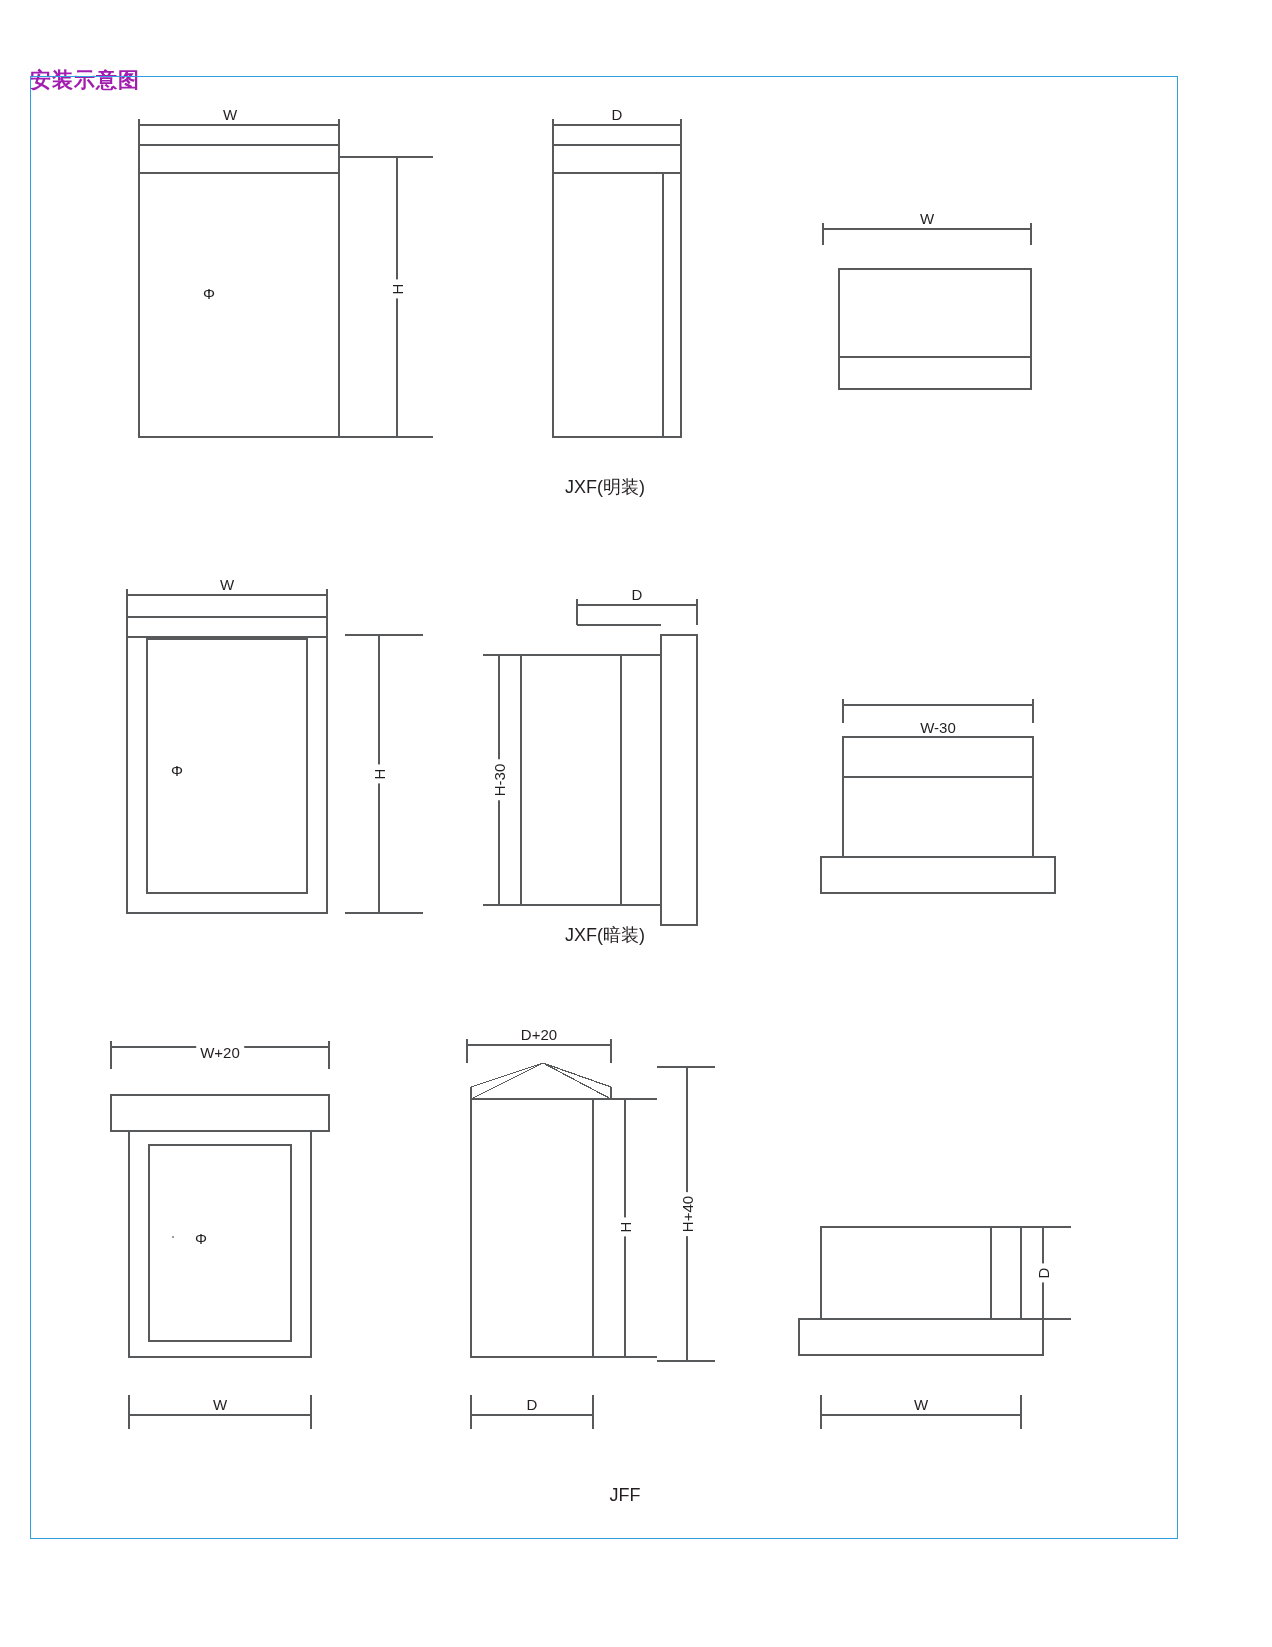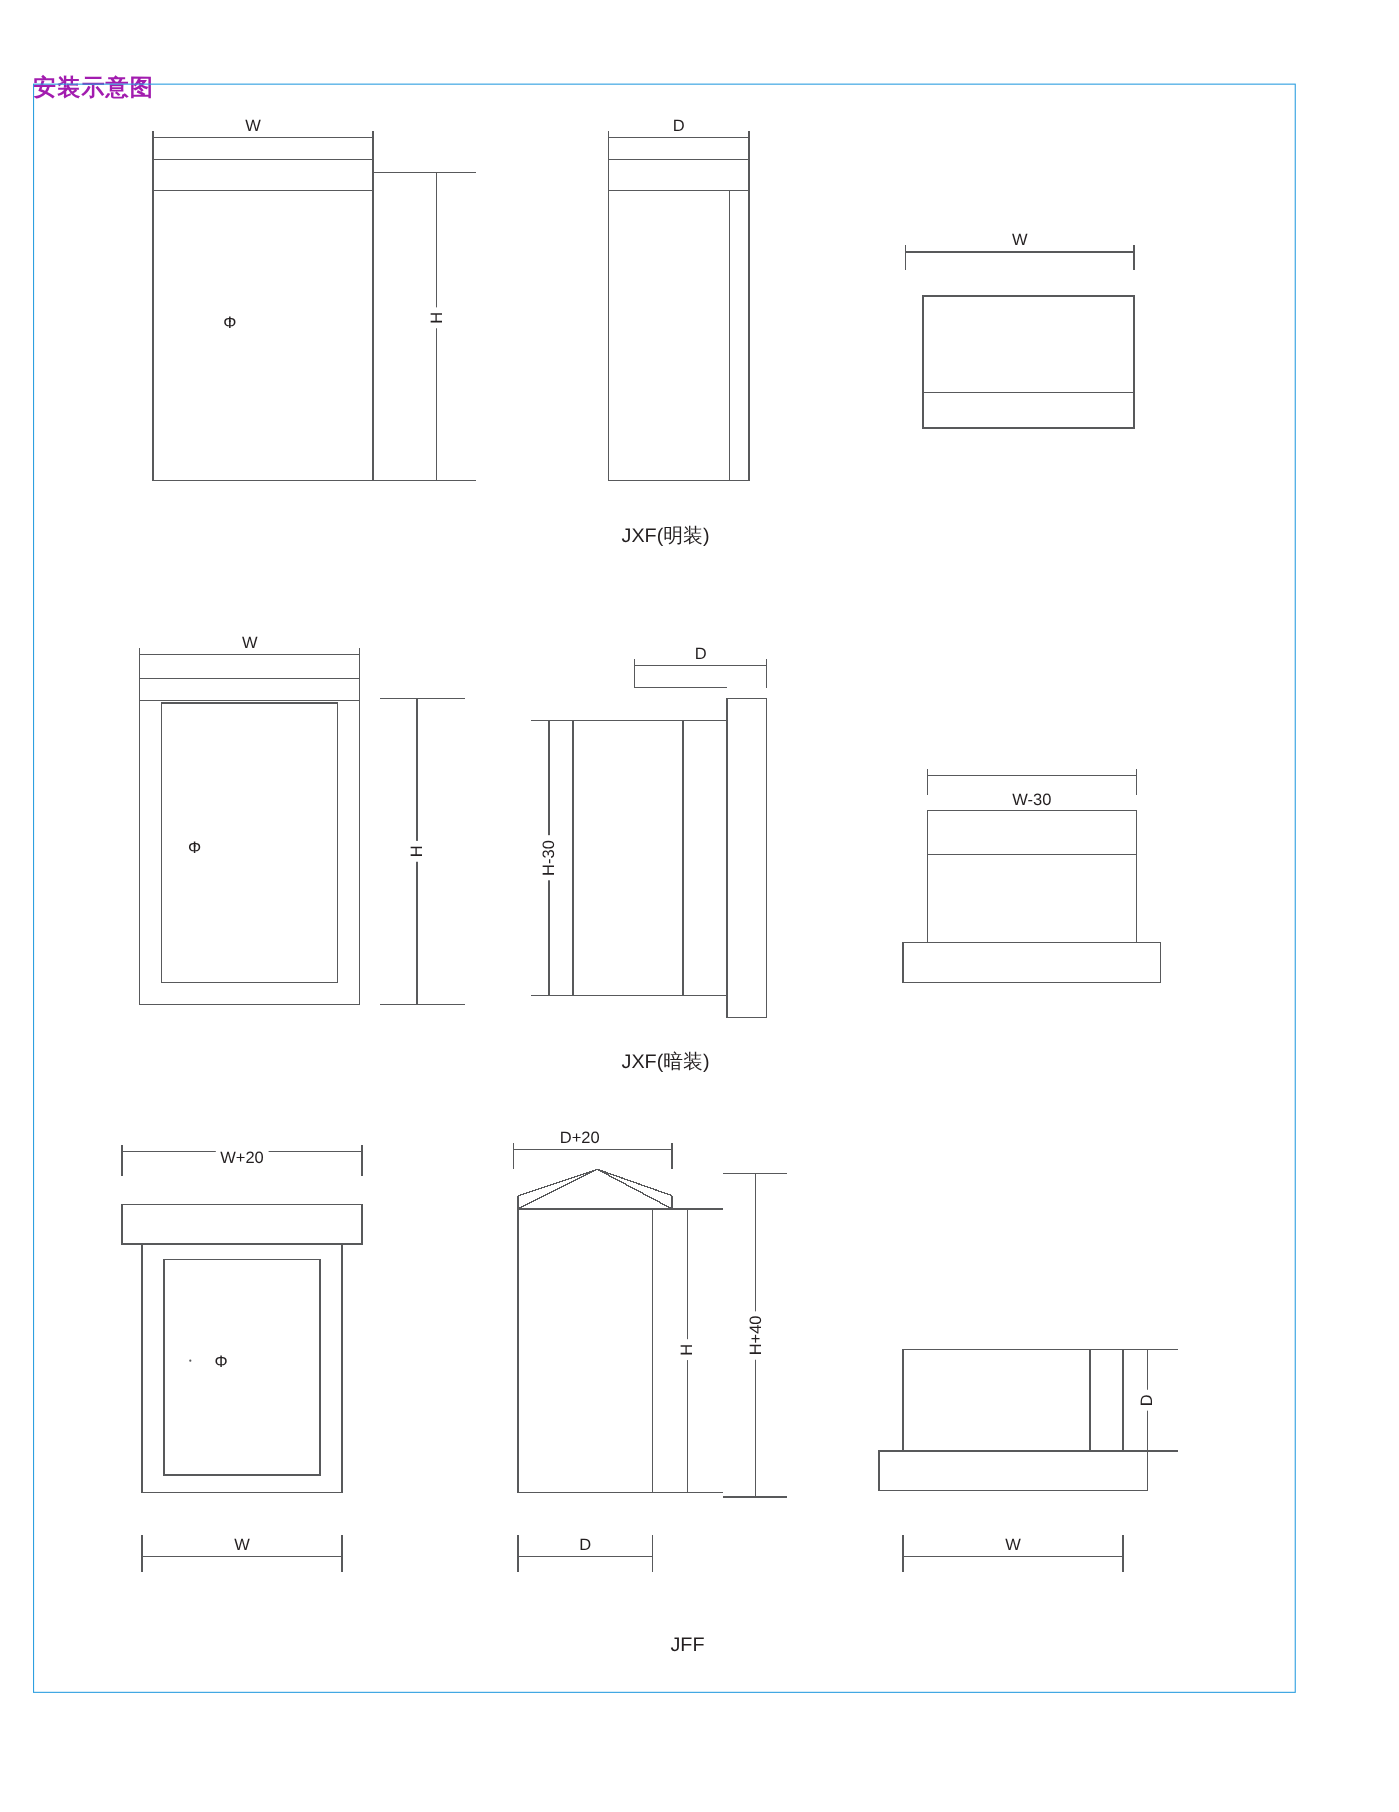--- a/index.html
+++ b/index.html
@@ -222,26 +222,26 @@
   <span class="dim-label" style="left:586px; top:30px; transform:translateX(-50%);">D</span>
   <span class="dim-label" style="left:896px; top:134px; transform:translateX(-50%);">W</span>
   <span class="grp-label" style="left:574px; top:398px; transform:translateX(-50%);">JXF(明装)</span>
 
   <span class="dim-label" style="left:196px; top:500px; transform:translateX(-50%);">W</span>
   <span class="dim-label vert" style="left:348px; top:697px; transform:translate(-50%,-50%) rotate(-90deg);">H</span>
   <span class="phi" style="left:140px; top:685px;">Φ</span>
   <span class="dim-label" style="left:606px; top:510px; transform:translateX(-50%);">D</span>
   <span class="dim-label vert" style="left:468px; top:703px; transform:translate(-50%,-50%) rotate(-90deg);">H-30</span>
   <span class="dim-label" style="left:907px; top:610px; transform:translateX(-50%);margin-top:33px;">W-30</span>
-  <span class="grp-label" style="left:574px; top:876px; transform:translateX(-50%);">JXF(暗装)</span>
+  <span class="grp-label" style="left:574px; top:846px; transform:translateX(-50%);">JXF(暗装)</span>
 
   <span class="dim-label" style="left:189px; top:952px; transform:translateX(-50%);margin-top:16px;">W+20</span>
   <span class="dim-label" style="left:189px; top:1320px; transform:translateX(-50%);">W</span>
   <span class="phi" style="left:164px; top:1153px;">Φ</span>
-  <span class="dim-label" style="left:496px; top:950px; transform:translateX(-50%);">D+20</span>
+  <span class="dim-label" style="left:508px; top:950px; transform:translateX(-50%);">D+20</span>
   <span class="dim-label vert" style="left:594px; top:1150px; transform:translate(-50%,-50%) rotate(-90deg);">H</span>
   <span class="dim-label vert" style="left:656px; top:1137px; transform:translate(-50%,-50%) rotate(-90deg);">H+40</span>
   <span class="dim-label" style="left:501px; top:1320px; transform:translateX(-50%);">D</span>
   <span class="dim-label vert" style="left:1012px; top:1196px; transform:translate(-50%,-50%) rotate(-90deg);">D</span>
   <span class="dim-label" style="left:890px; top:1320px; transform:translateX(-50%);">W</span>
   <span class="grp-label" style="left:594px; top:1408px; transform:translateX(-50%);">JFF</span>
 
 </div>
 
 </body></html>

